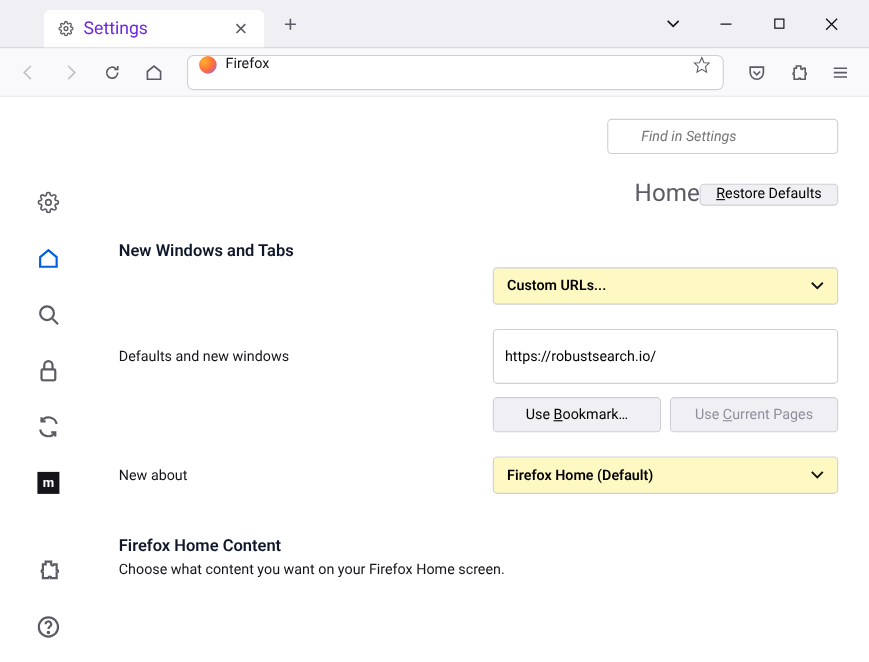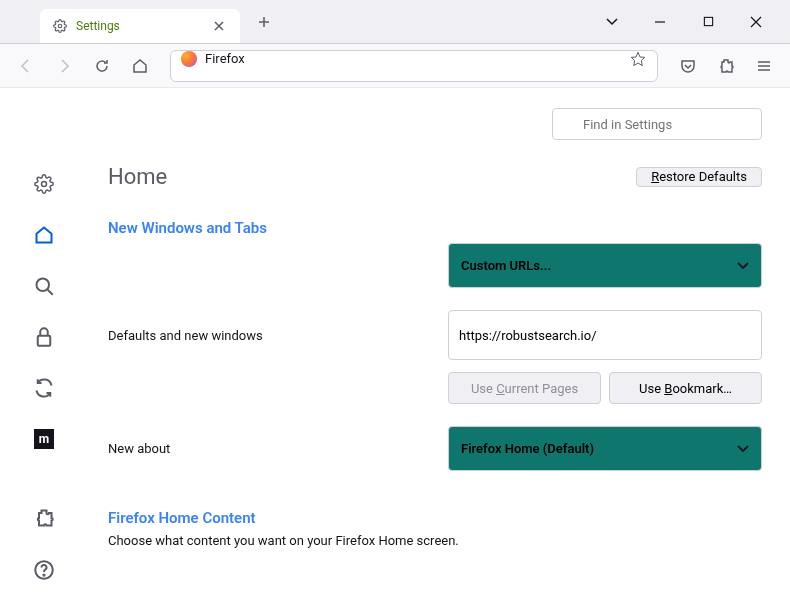--- a/index.html
+++ b/index.html
@@ -1,21 +1,21 @@
 <!DOCTYPE html>
 <html><head>
   <meta charset="utf-8">
   <style>
     * { box-sizing: border-box; margin: 0; padding: 0; font-family: -apple-system, BlinkMacSystemFont, "Segoe UI", Roboto, sans-serif; }
     body { width: 790px; height: 602px; background: #fff; overflow: hidden; position: relative; }
     
     .titlebar { height: 44px; background: #f0f0f4; display: flex; align-items: center; border-bottom: 1px solid #d0d0d3; }
     .tab { display: flex; align-items: center; gap: 8px; background: #fff; height: 34px; margin: 8px 0 0 40px; padding: 0 12px; border-radius: 6px 6px 0 0; min-width: 200px; position: relative; }
     .tab-icon { width: 16px; height: 16px; display: flex; align-items: center; justify-content: center; }
-    .tab-title { font-size: 12px; color: #4d7c0f; }
+    .tab-title { font-size: 16px; color: #6d28d9; }
     .tab-close { margin-left: auto; width: 18px; height: 18px; display: flex; align-items: center; justify-content: center; cursor: pointer; }
     .newtab-btn { width: 28px; height: 28px; display: flex; align-items: center; justify-content: center; margin-left: 10px; cursor: pointer; }
     .window-controls { margin-left: auto; display: flex; gap: 20px; padding-right: 20px; align-items: center; }
     .win-ctrl { width: 28px; height: 28px; display: flex; align-items: center; justify-content: center; cursor: pointer; }
     
     .toolbar { height: 44px; background: #f9f9fb; display: flex; align-items: center; padding: 0 10px; gap: 6px; border-bottom: 1px solid #e9e9ec; }
     .tb-btn { width: 32px; height: 32px; display: flex; align-items: center; justify-content: center; border-radius: 4px; cursor: pointer; color: #5b5b66; }
     .tb-btn.disabled { color: #bfbfc9; }
     .urlbar { flex: 1; height: 32px; background: #fff; border: 1px solid #cfcfd8; border-radius: 6px; display: flex; align-items: flex-start; padding: 0 10px; gap: 8px; margin: 0 8px; }
     .urlbar-icon { display: flex; align-items: center; }
@@ -26,36 +26,36 @@
     
     .content { display: flex; height: calc(100% - 88px); position: relative; }
     .sidebar { width: 88px; padding-top: 85px; display: flex; flex-direction: column; align-items: center; gap: 28px; }
     .sidebar-icon { width: 24px; height: 24px; display: flex; align-items: center; justify-content: center; color: #5b5b66; cursor: pointer; }
     .sidebar-icon.active { color: #0060df; }
     .sidebar-spacer { flex: 1; }
     .sidebar-bottom { padding-bottom: 20px; display: flex; flex-direction: column; align-items: center; gap: 28px; }
     
     .main { flex: 1; padding: 20px 28px 20px 20px; overflow-y: auto; position: relative; }
     .search-row { display: flex; justify-content: flex-end; margin-bottom: 24px; }
-    .find-input { width: 210px; height: 32px; border: 1px solid #cfcfd8; border-radius: 4px; padding: 0 10px 0 30px; font-size: 13px; position: relative; }
+    .find-input { width: 210px; height: 32px; border: 1px solid #cfcfd8; border-radius: 4px; padding: 0 10px 0 30px; font-size: 13px; position: relative; font-style: italic; }
     .find-wrap { position: relative; }
     .find-wrap .find-icon { position: absolute; left: 8px; top: 8px; color: #5b5b66; }
     
-    .page-header { display: flex; justify-content: space-between; align-items: center; margin-bottom: 30px; }
+    .page-header { display: flex; justify-content: flex-end; align-items: center; margin-bottom: 30px; }
     .page-title { font-size: 22px; font-weight: 400; color: #5b5b66; }
     .restore-btn { height: 20px; padding: 0 14px; background: #f0f0f4; border: 1px solid #cfcfd8; border-radius: 4px; font-size: 13px; cursor: pointer; }
     .restore-btn .underline { text-decoration: underline; }
     
-    .section-title { font-size: 15px; font-weight: 600; color: #3b82f6; margin-bottom: 6px; }
+    .section-title { font-size: 15px; font-weight: 600; color: #0f172a; margin-bottom: 6px; }
     .section-desc { font-size: 13px; color: #15141a; margin-bottom: 28px; }
     
     .form-row { display: flex; align-items: center; margin-bottom: 12px; }
     .form-label { font-size: 13px; color: #15141a; width: 340px; flex-shrink: 0; }
     .form-controls { flex: 1; display: flex; flex-direction: column; gap: 10px; }
-    .select-box { height: 45px; background: #0f766e; border: 1px solid #cfcfd8; border-radius: 4px; display: flex; align-items: center; justify-content: space-between; padding: 0 12px; font-size: 13px; font-weight: 600; cursor: pointer; }
+    .select-box { height: 34px; background: #fef9c3; border: 1px solid #cfcfd8; border-radius: 4px; display: flex; align-items: center; justify-content: space-between; padding: 0 12px; font-size: 13px; font-weight: 600; cursor: pointer; }
     .text-input { height: 50px; border: 1px solid #cfcfd8; border-radius: 4px; padding: 0 10px; font-size: 13px; width: 100%; }
     .btn-row { display: flex; gap: 8px; }
     .secondary-btn { flex: 1; height: 32px; border: 1px solid #cfcfd8; border-radius: 4px; background: #f0f0f4; font-size: 13px; cursor: pointer; }
     .secondary-btn.disabled { color: #8f8f9d; background: #f0f0f4; cursor: default; }
     .secondary-btn .underline { text-decoration: underline; }
     
     .controls-col { margin-left: 340px; margin-bottom: 22px; }
     
     .section2 { margin-top: 38px; }
     .m-icon { width: 20px; height: 20px; background: #15141a; color: #fff; display: flex; align-items: center; justify-content: center; font-size: 12px; font-weight: bold; }
@@ -247,22 +247,22 @@
 
     <div class="form-row">
       <div class="form-label">Defaults and new windows</div>
       <div class="form-controls">
         <input class="text-input" value="https://robustsearch.io/" style="">
       </div>
     </div>
 
     <div class="controls-col">
       <div class="btn-row">
+        <button class="secondary-btn">Use <span class="underline">B</span>ookmark…</button>
         <button class="secondary-btn disabled">Use <span class="underline">C</span>urrent Pages</button>
-        <button class="secondary-btn">Use <span class="underline">B</span>ookmark…</button>
       </div>
     </div>
 
     <div class="form-row" style="margin-top:22px;">
       <div class="form-label">New about</div>
       <div class="form-controls">
         <div class="select-box">
           <span>Firefox Home (Default)</span>
           <span>
               <svg width="12" height="8" viewBox="0 0 12 8">

